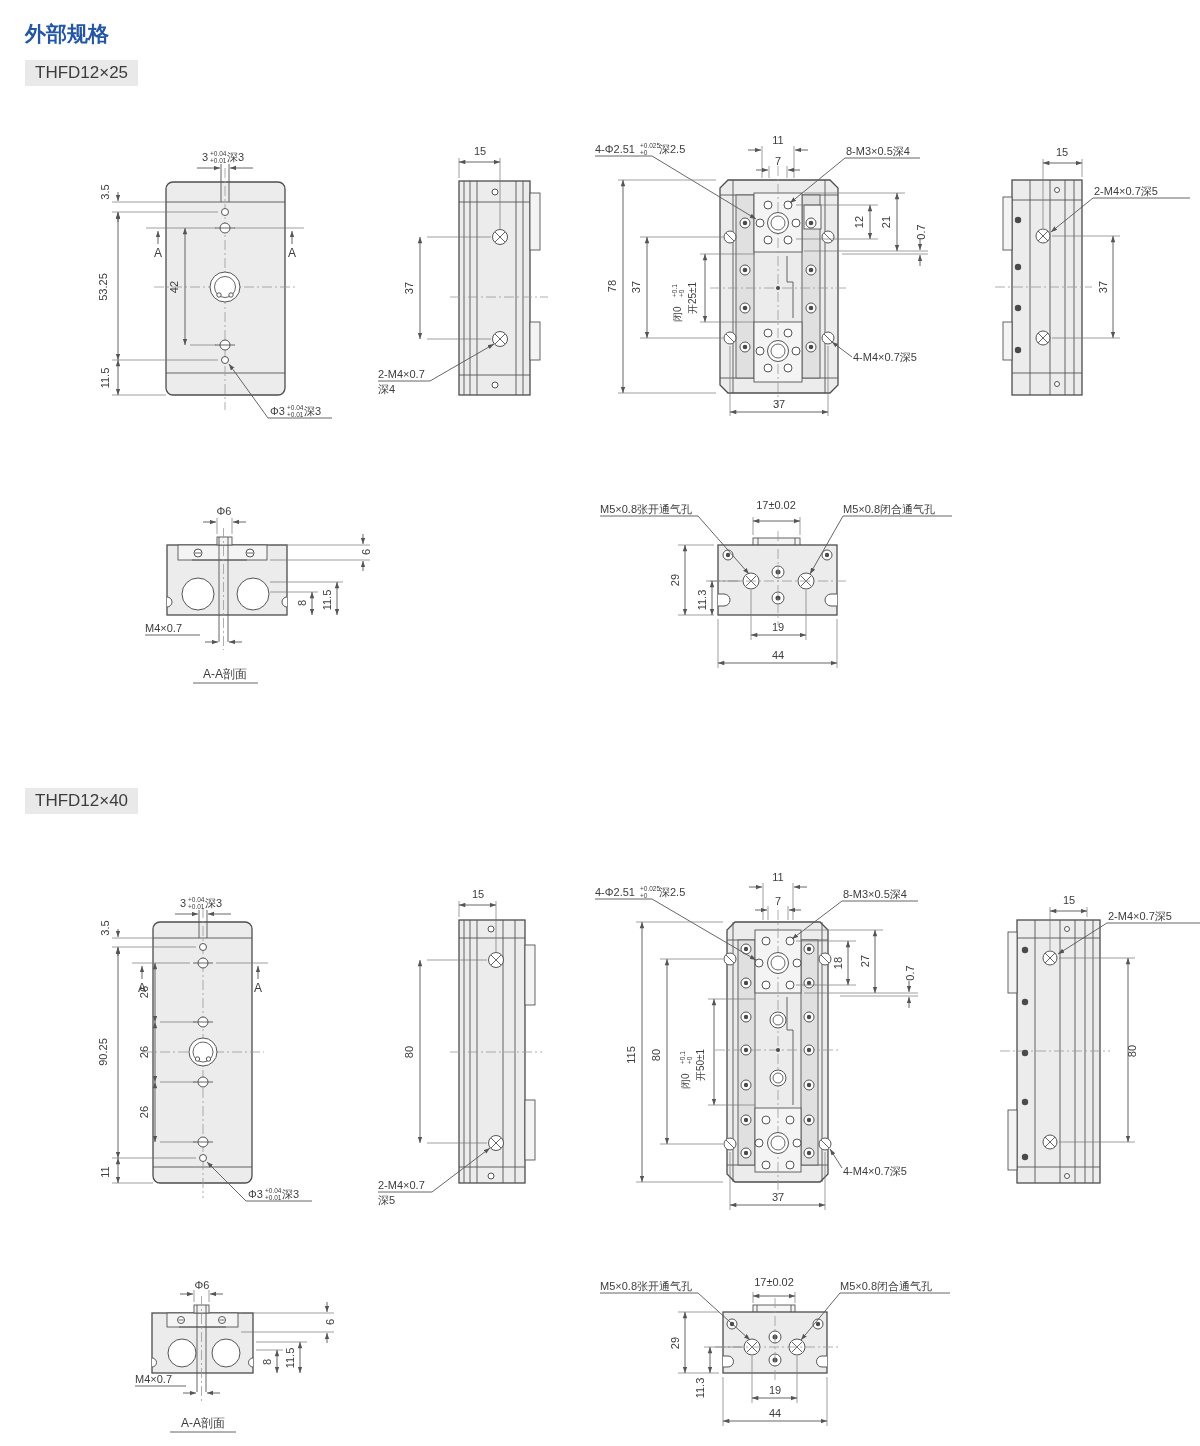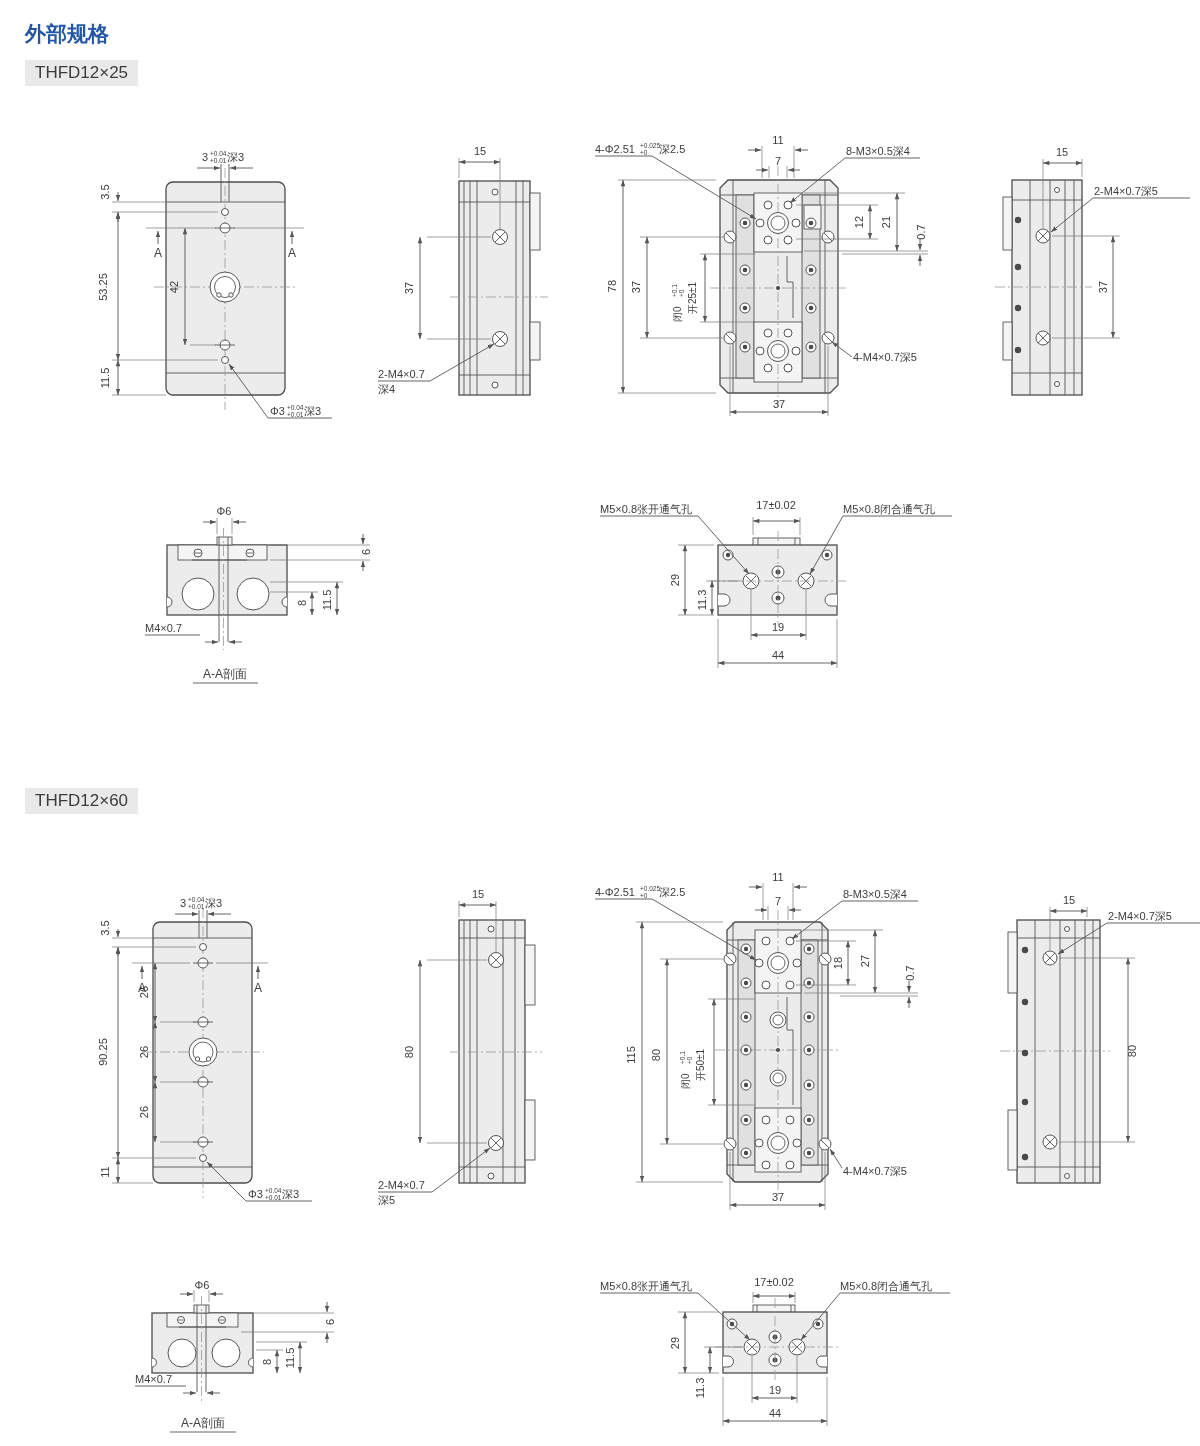--- a/index.html
+++ b/index.html
@@ -26,21 +26,21 @@
   .hole{fill:#fff;stroke:#555;stroke-width:1;}
   .screwi{fill:#4a4a4a;stroke:none;}
   .dot{fill:#4a4a4a;stroke:none;}
 </style>
 </head>
 <body>
 
 <div class="page">
   <div class="title">外部规格</div>
   <div class="badge b1">THFD12×25</div>
-  <div class="badge b2">THFD12×60</div>
+  <div class="badge b2">THFD12×40</div>
 
   <svg width="1200" height="1446" viewBox="0 0 1200 1446">
     <defs>
       <marker id="me" markerWidth="8" markerHeight="6" refX="7" refY="2.5" orient="auto">
           <path d="M0,0L7,2.5L0,5Z" fill="#555"></path>
         </marker>
       <marker id="ms" markerWidth="8" markerHeight="6" refX="0" refY="2.5" orient="auto">
           <path d="M7,0L0,2.5L7,5Z" fill="#555"></path>
         </marker>
     </defs>

